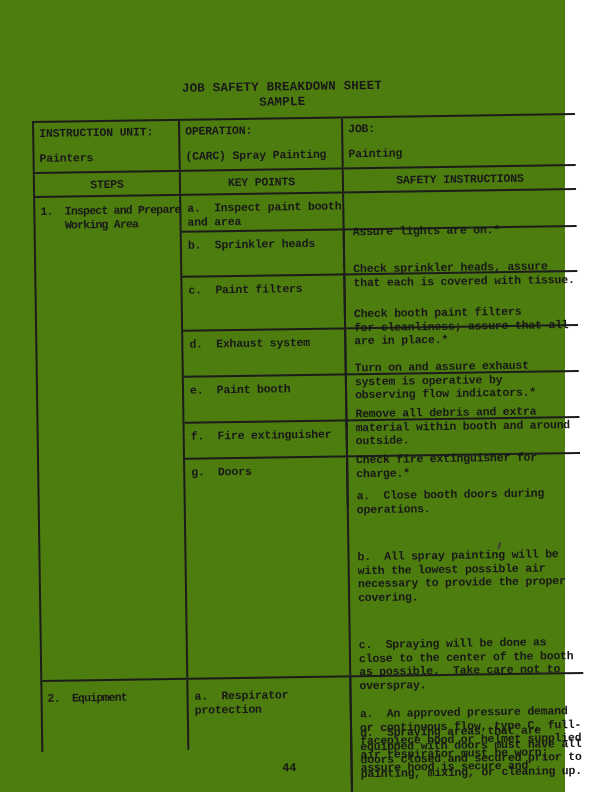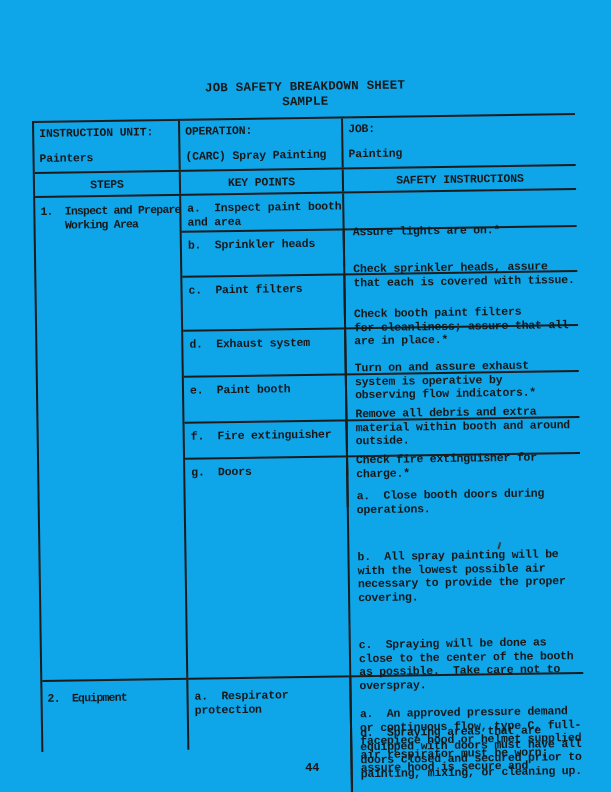--- a/index.html
+++ b/index.html
@@ -5,23 +5,23 @@
   html, body {
     margin: 0;
     padding: 0;
     width: 611px;
     height: 792px;
     background: #ffffff;
     overflow: hidden;
   }
   .page {
     position: relative;
-    width: 611px;
+    width: 565px;
     height: 792px;
-    background: #0ea5e9;
+    background: #4d7c0f;
     font-family: "Liberation Mono", "DejaVu Sans Mono", monospace;
     font-weight: 700;
     font-size: 11.5px;
     line-height: 13.5px;
     letter-spacing: -0.2px;
     color: #181818;
   }
   
   .scan {
     position: absolute;

